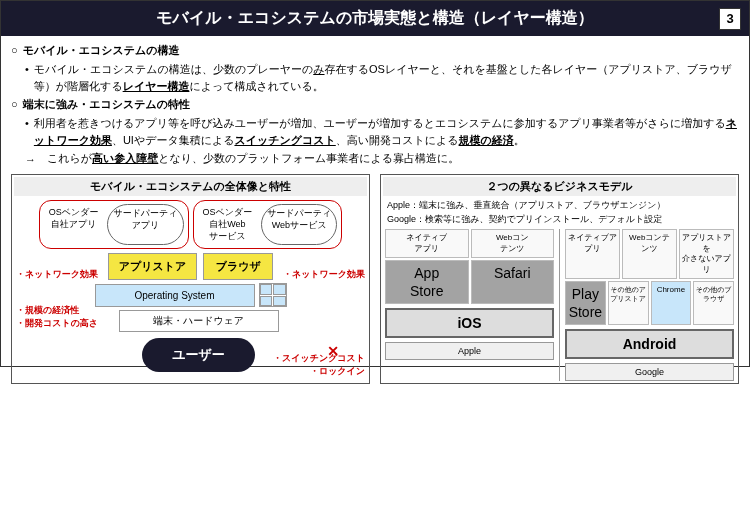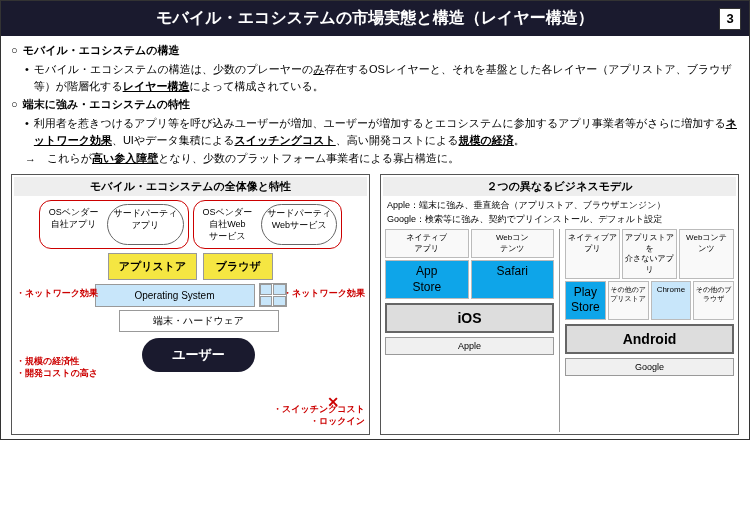--- a/index.html
+++ b/index.html
@@ -6,21 +6,21 @@
     body {
       width: 750px;
       height: 520px;
       font-family: 'MS Gothic', 'Meiryo', sans-serif;
       font-size: 11px;
       background: #fff;
       overflow: hidden;
     }
     .page {
       width: 750px;
-      height: 440px;
+      height: 367px;
       border: 1px solid #333;
       display: flex;
       flex-direction: column;
     }
     
     .header {
       background: #1a1a2e;
       color: #fff;
       text-align: center;
       padding: 7px 10px;
@@ -297,23 +297,23 @@
       text-align: center;
       font-size: 8px;
       padding: 3px 1px;
       background: #f9f9f9;
       line-height: 1.3;
     }
     .app-box-yellow {
       flex: 1;
       border: 1px solid #bbb;
       text-align: center;
-      font-size: 12px;
+      font-size: 14px;
       padding: 3px 1px;
-      background: #0ea5e9;
+      background: #a3a3a3;
       line-height: 1.3;
     }
     .app-box-blue {
       flex: 1;
       border: 1px solid #bbb;
       text-align: center;
       font-size: 8px;
       padding: 3px 1px;
       background: #c8e6fa;
       line-height: 1.3;
@@ -462,22 +462,22 @@
             <div class="company-row">
               <div class="company-box" style="flex:1;">Apple</div>
             </div>
           </div>
 
           <div class="divider-v"></div>
 
           <div class="biz-col">
             <div class="app-row">
               <div class="app-box">ネイティブア<br>プリ</div>
+              <div class="app-box">Webコンテ<br>ンツ</div>
               <div class="app-box">アプリストアを<br>介さないアプリ</div>
-              <div class="app-box">Webコンテ<br>ンツ</div>
             </div>
             <div class="app-row">
               <div class="app-box-yellow">Play<br>Store</div>
               <div class="app-box" style="font-size:7px;">その他のア<br>プリストア</div>
               <div class="app-box-blue">Chrome</div>
               <div class="app-box" style="font-size:7px;">その他のブ<br>ラウザ</div>
             </div>
             <div class="os-platform-box android" style="font-size:14px; font-weight:bold; background:#ddd; border:2px solid #666;">Android</div>
             <div class="company-row">
               <div class="company-box">Google</div>

